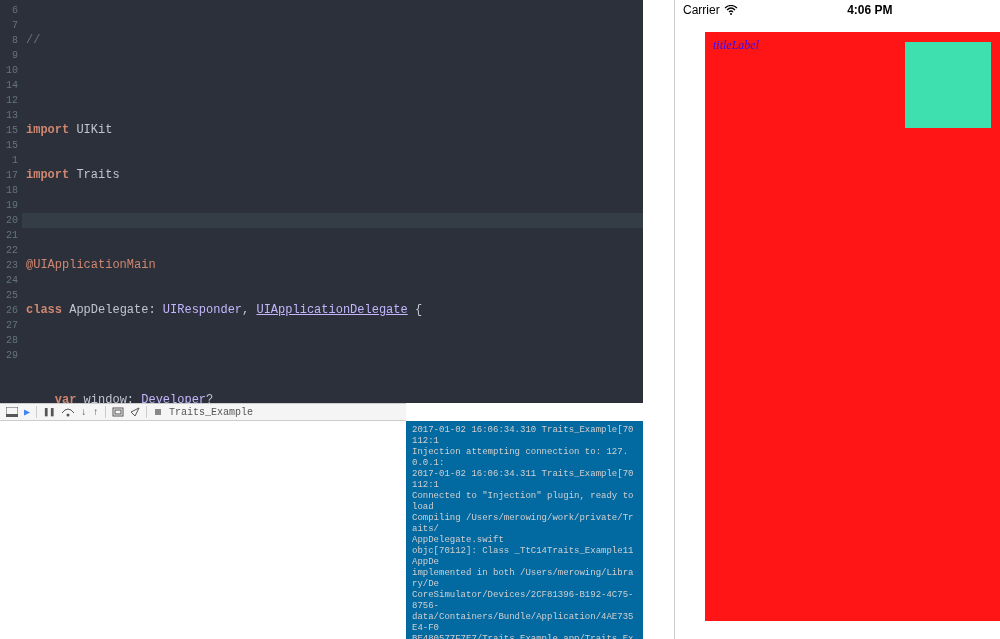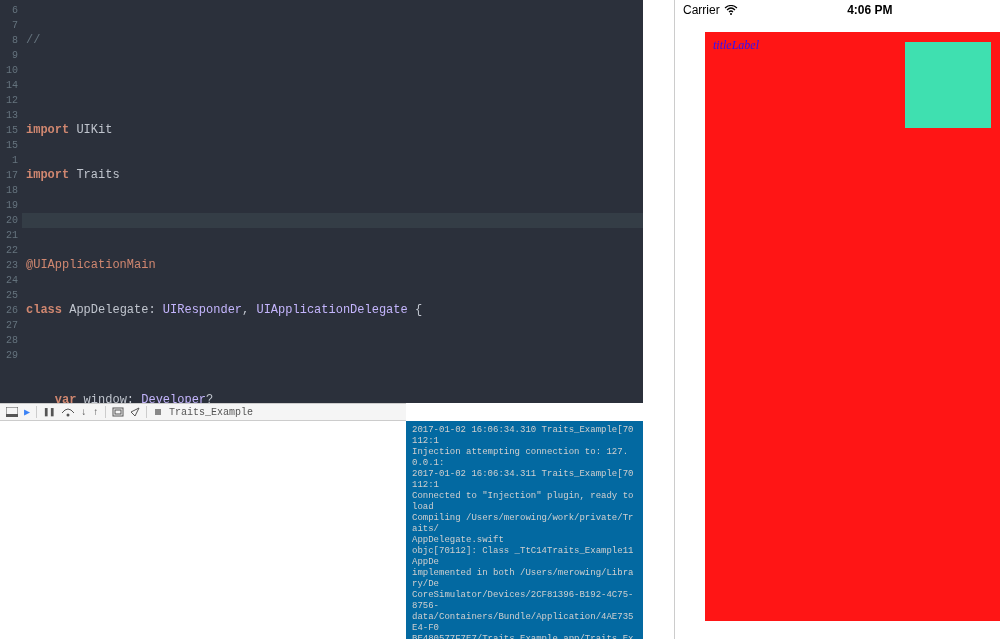--- a/index.html
+++ b/index.html
@@ -72,21 +72,21 @@
     <div class="ln">29</div>
     <div class="ln"></div>
   </div>
   <div class="code">
     <div class="ln"><span class="comment">//</span></div>
     <div class="ln"></div>
     <div class="ln"><span class="kw2">import</span><span> UIKit</span></div>
     <div class="ln"><span class="kw2">import</span><span> Traits</span></div>
     <div class="ln hl"></div>
     <div class="ln"><span class="attr">@UIApplicationMain</span></div>
-    <div class="ln"><span class="kw2">class</span><span> AppDelegate: </span><span class="type">UIResponder</span><span>, </span><span class="type" style="">UIApplicationDelegate</span><span> {</span></div>
+    <div class="ln"><span class="kw2">class</span><span> AppDelegate: </span><span class="type">UIResponder</span><span>, </span><span class="type" style="text-decoration: underline;">UIApplicationDelegate</span><span> {</span></div>
     <div class="ln"></div>
     <div class="ln">    <span class="kw2">var</span><span> window: </span><span class="type">Developer</span><span>?</span></div>
     
     
     
     
     
     
     
     

